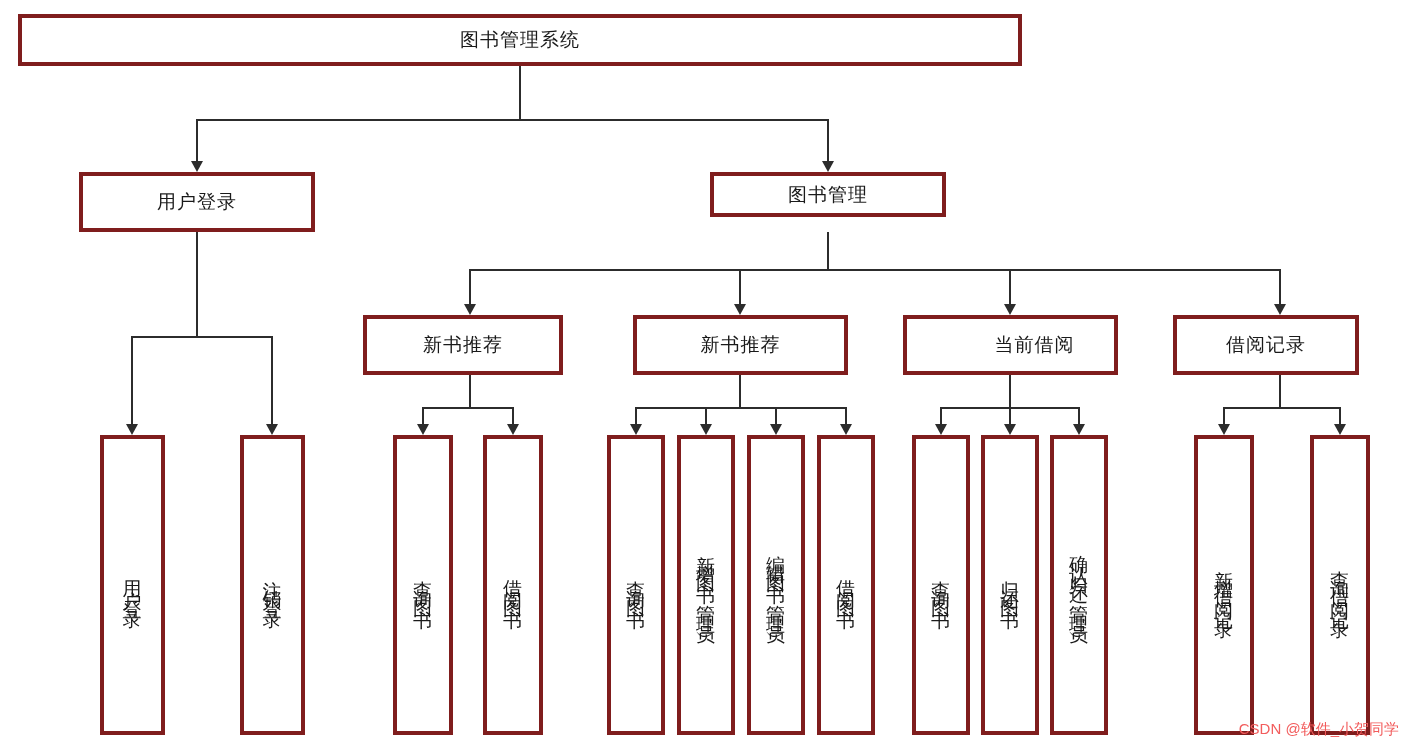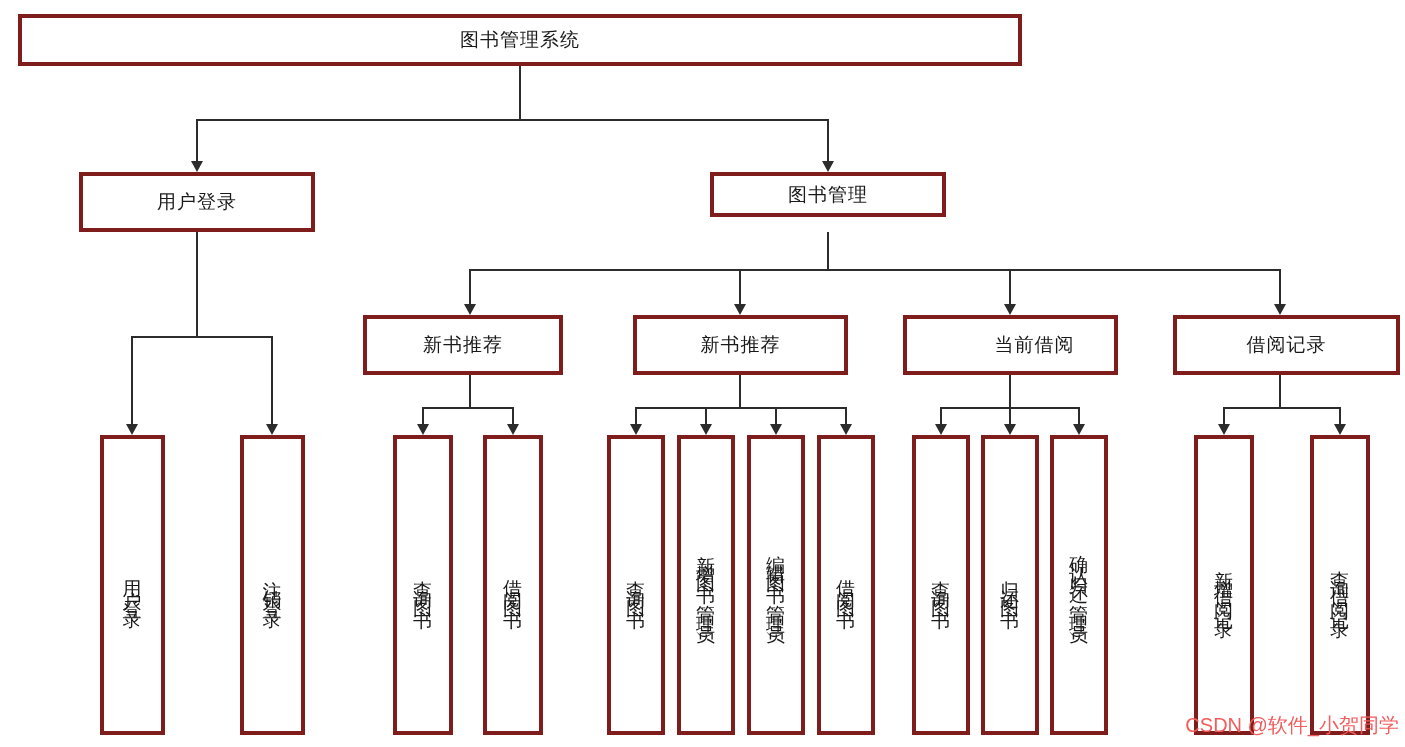--- a/index.html
+++ b/index.html
@@ -48,41 +48,41 @@
     letter-spacing: 10px;
     white-space: nowrap;
   }
   
   .n-root    { left: 18px;   top: 14px;  width: 1004px; height: 52px; }
   .n-login   { left: 79px;   top: 172px; width: 236px;  height: 60px; }
   .n-mgmt    { left: 710px;  top: 172px; width: 236px;  height: 45px; }
   .n-newbook { left: 363px;  top: 315px; width: 200px;  height: 60px; }
   .n-borrow  { left: 633px;  top: 315px; width: 215px;  height: 60px; }
   .n-current { left: 903px;  top: 315px; width: 215px;  height: 60px; padding-left: 48px; }
-  .n-records { left: 1173px; top: 315px; width: 227px;  height: 60px; }
+  .n-records { left: 1173px; top: 315px; width: 186px;  height: 60px; }
 
   .l-ul1 { left: 100px;  width: 65px; }
   .l-ul2 { left: 240px;  width: 65px; }
   .l-nb1 { left: 393px;  width: 60px; }
   .l-nb2 { left: 483px;  width: 60px; }
   .l-bb1 { left: 607px;  width: 58px; }
   .l-bb2 { left: 677px;  width: 58px; }
   .l-bb3 { left: 747px;  width: 58px; }
   .l-bb4 { left: 817px;  width: 58px; }
   .l-cb1 { left: 912px;  width: 58px; }
   .l-cb2 { left: 981px;  width: 58px; }
   .l-cb3 { left: 1050px; width: 58px; }
   .l-br1 { left: 1194px; width: 60px; }
   .l-br2 { left: 1310px; width: 60px; }
 
   .watermark {
     position: absolute;
     right: 6px;
     bottom: 8px;
-    font-size: 20px;
+    font-size: 15px;
     color: #f25c5c;
     white-space: nowrap;
   }
   line { stroke: #2c2c2c; stroke-width: 2; }
   polygon { fill: #2c2c2c; }
 </style>
 </head>
 <body>
 
 <div class="canvas">

